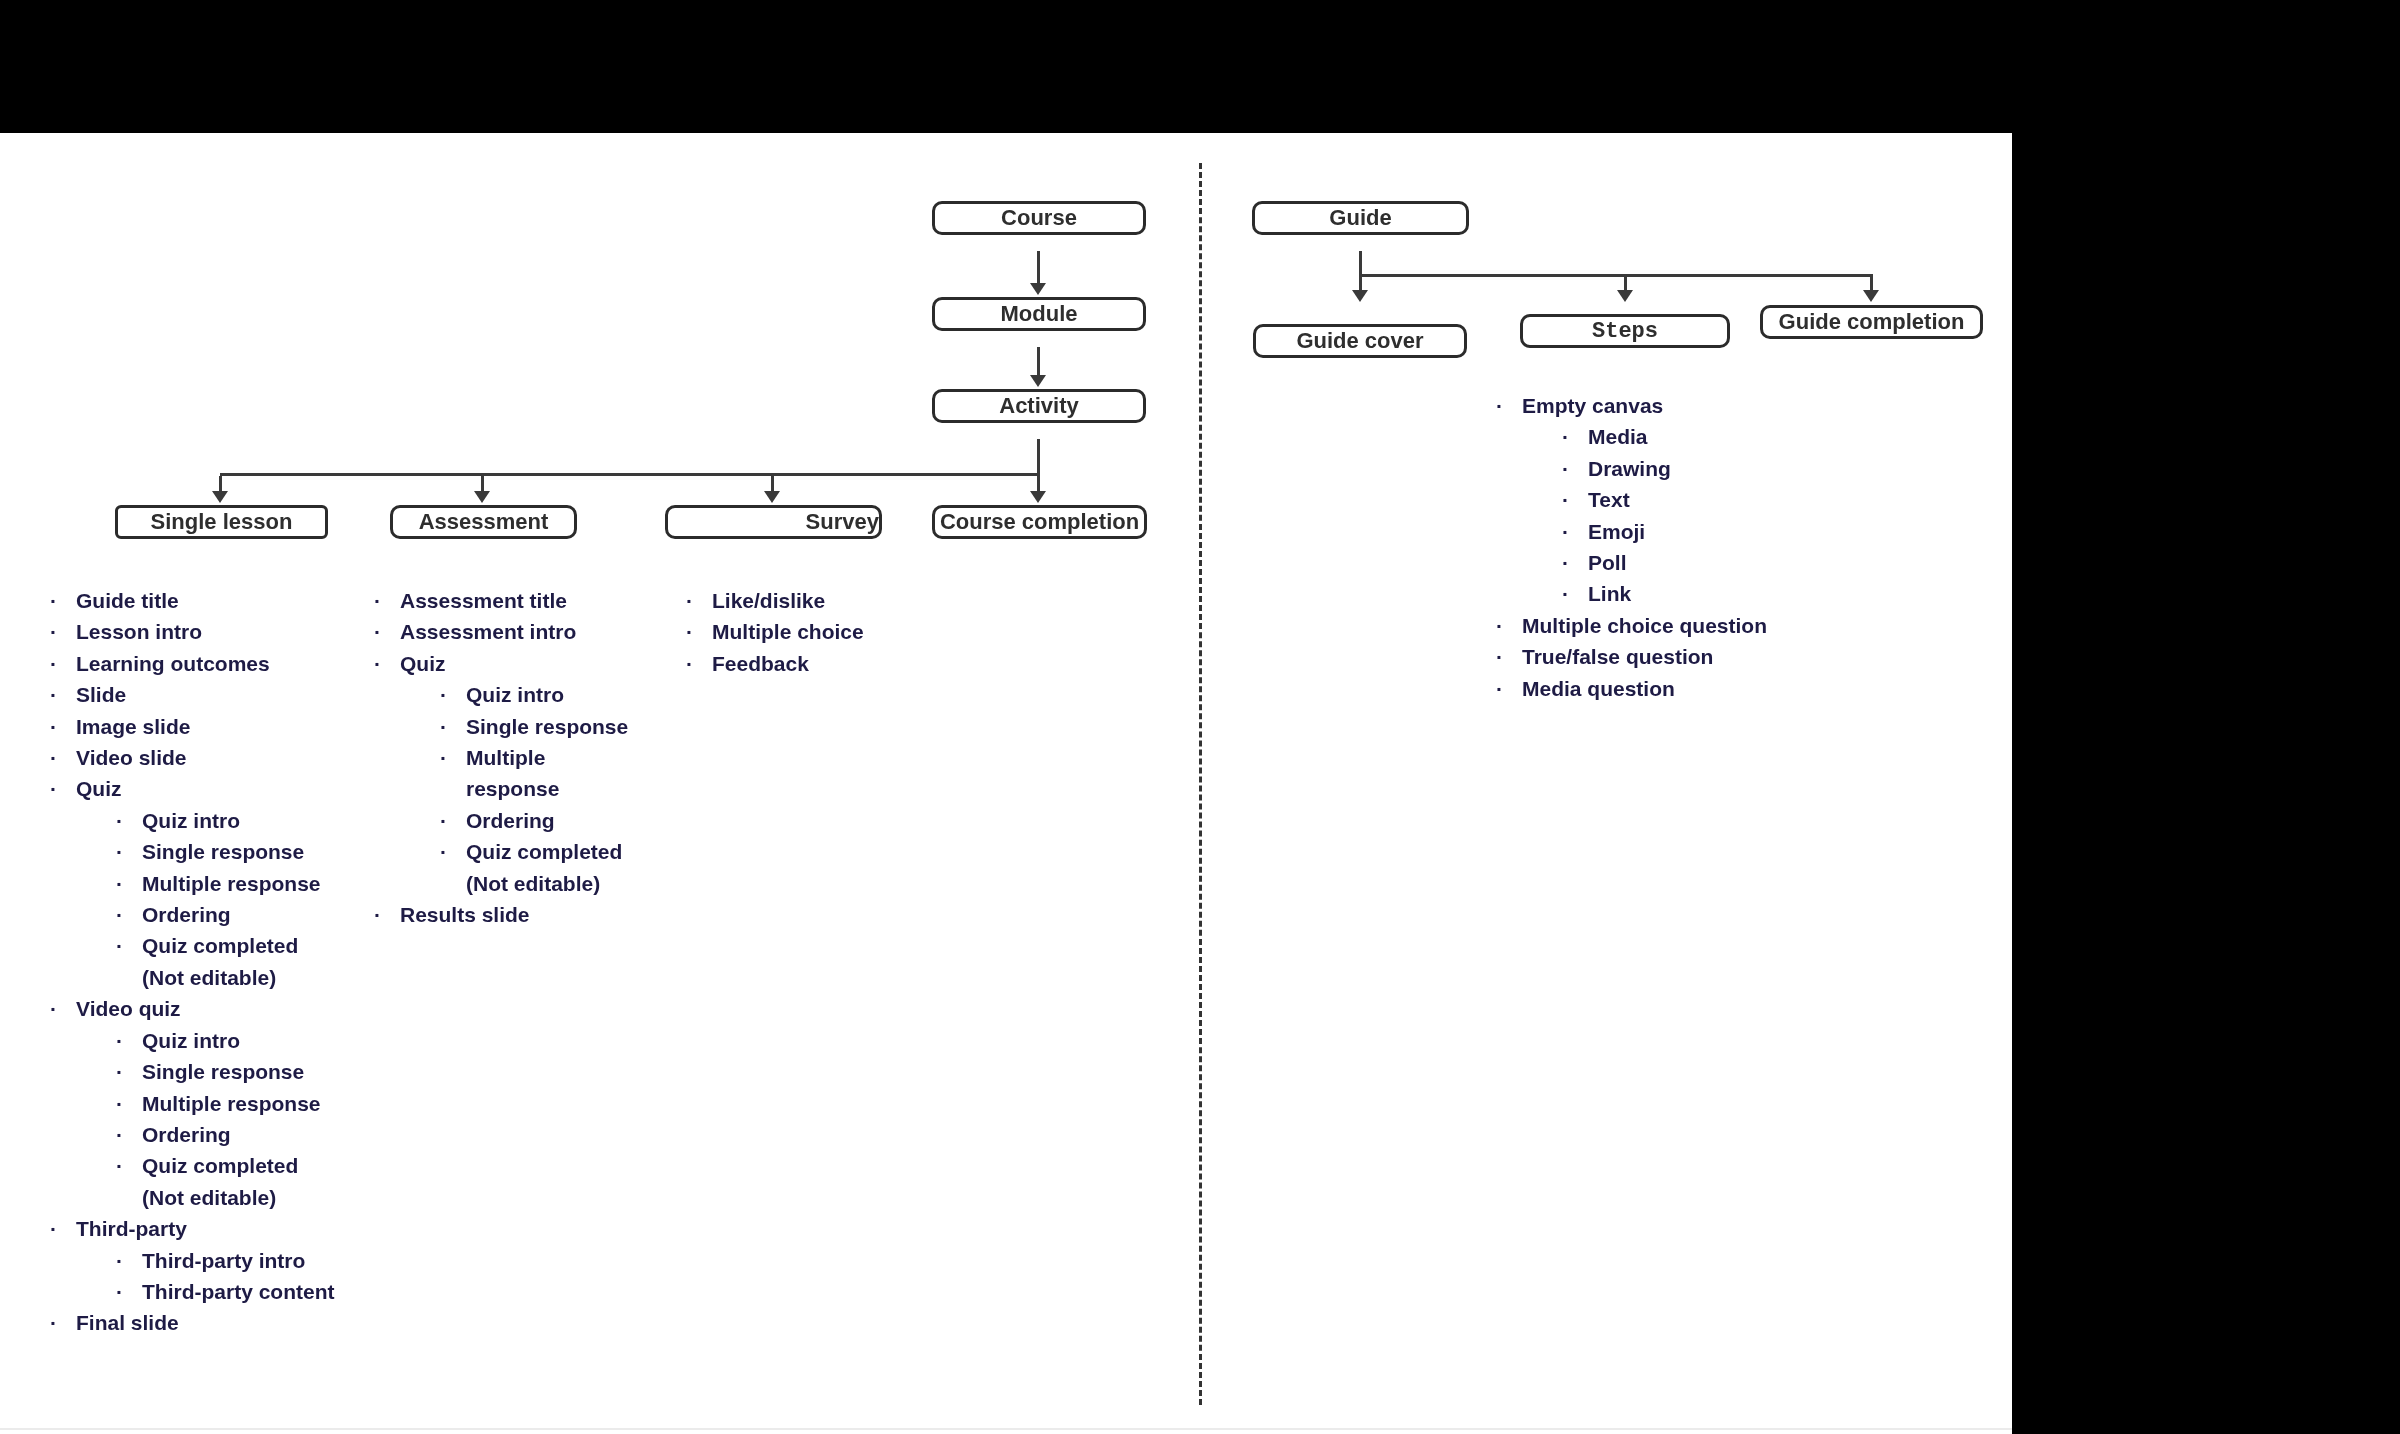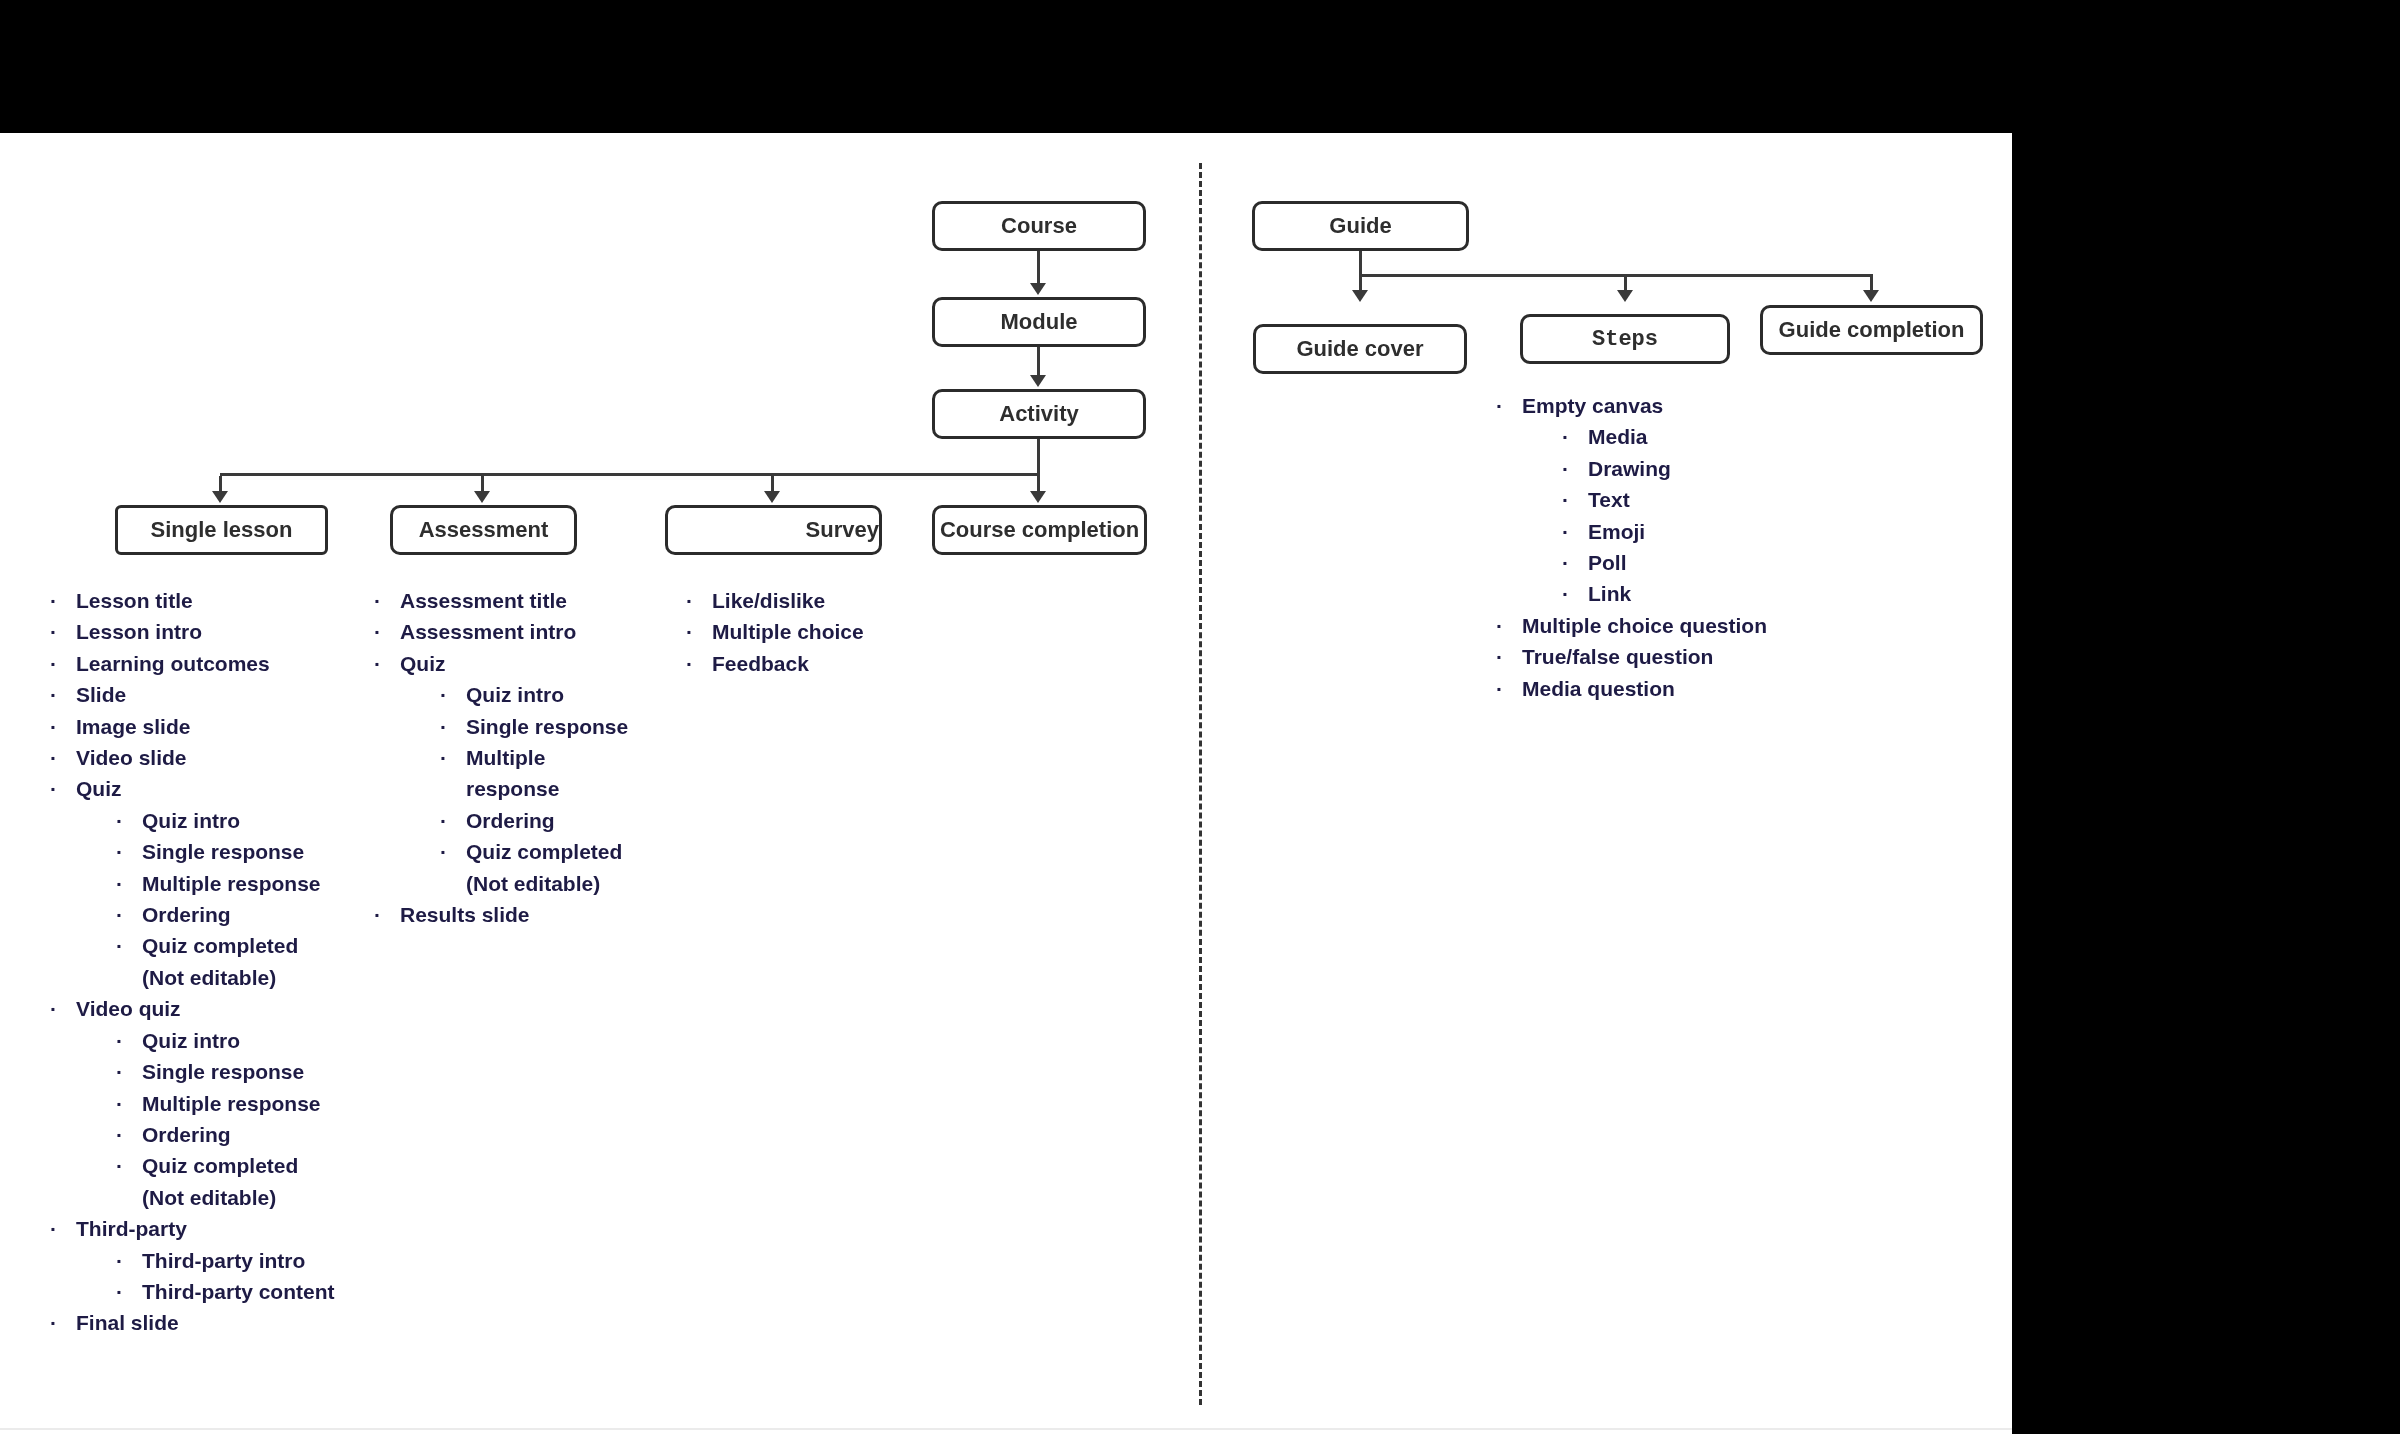--- a/index.html
+++ b/index.html
@@ -7,21 +7,21 @@
     width:2400px;height:1434px;position:relative;overflow:hidden;
     background:#000000;
     font-family:"Liberation Sans","DejaVu Sans",sans-serif;
   }
   .canvas{
     position:absolute;left:0;top:133px;width:2012px;height:1301px;
     background:#ffffff;
   }
   
   .node{
-    position:absolute;box-sizing:border-box;height:50px;
+    position:absolute;box-sizing:border-box;height:34px;
     background:#ffffff;border:3px solid #2b2b2b;border-radius:10px;
     display:flex;align-items:center;justify-content:center;
     font-size:22px;font-weight:700;color:#2e2e2e;white-space:nowrap;
   }
   
   .line{position:absolute;background:#3a3a3a;}
   .arrow{
     position:absolute;width:0;height:0;
     border-left:8px solid transparent;border-right:8px solid transparent;
     border-top:12px solid #3a3a3a;
@@ -112,21 +112,21 @@
 <div class="node" style="left:1520px;top:314px;width:210px;font-family:Liberation Mono, monospace;">
     <span>Steps</span>
   </div>
 <div class="node" style="left:1760px;top:305px;width:223px;text-align:right;">
     <span>Guide completion</span>
   </div>
 
 <div class="blist" style="left:50px;top:585px;">
     <div class="li lv0">
       <span class="bul">·</span>
-      <span class="txt">Lesson title</span>
+      <span class="txt">Guide title</span>
     </div>
     <div class="li lv0">
       <span class="bul">·</span>
       <span class="txt">Lesson intro</span>
     </div>
     <div class="li lv0">
       <span class="bul">·</span>
       <span class="txt">Learning outcomes</span>
     </div>
     <div class="li lv0">

